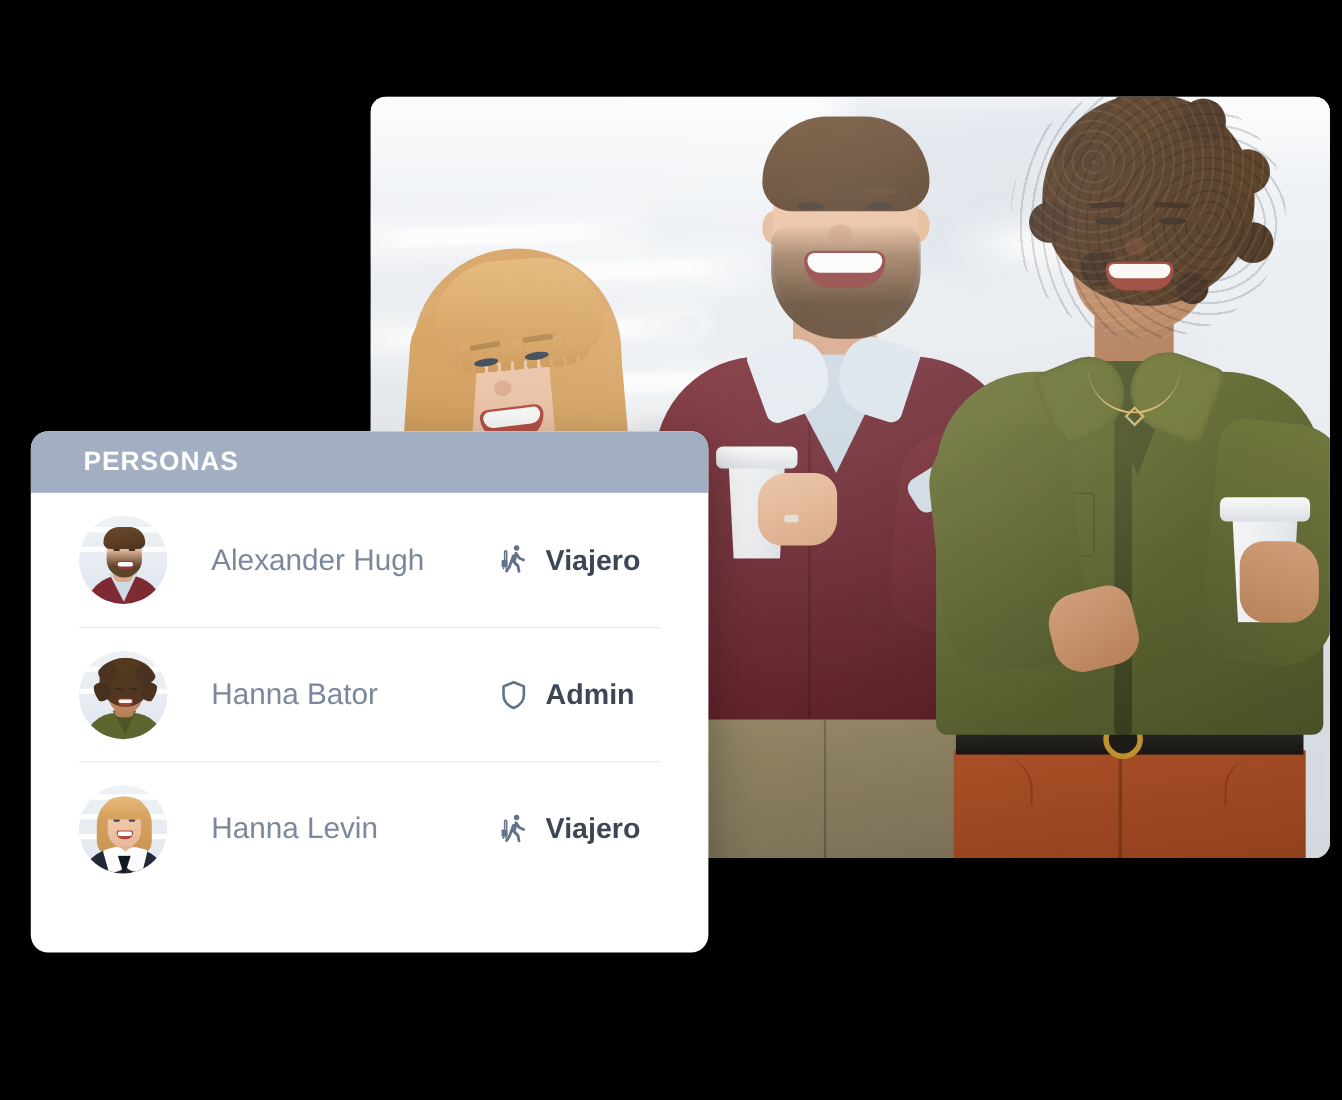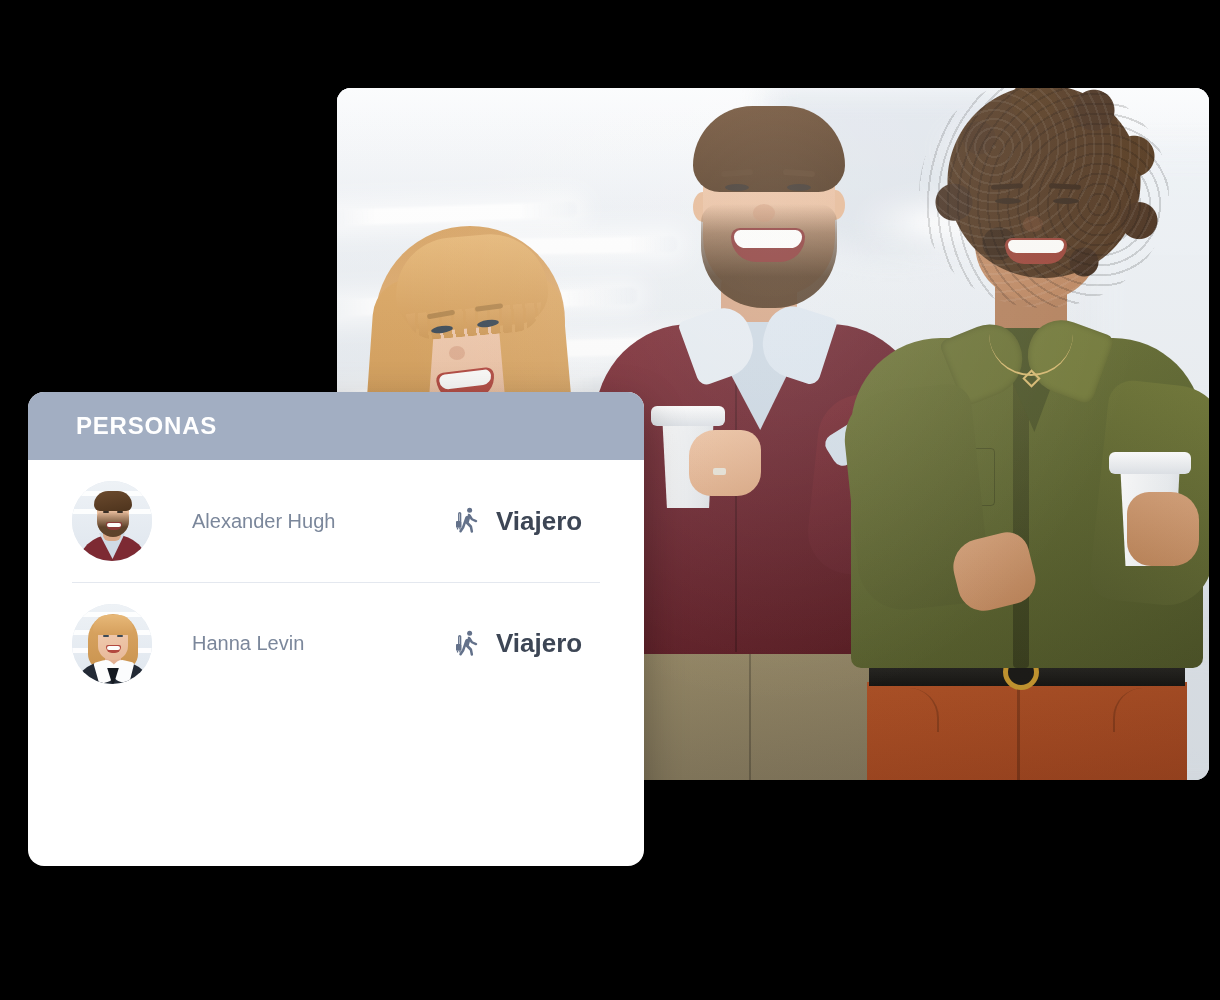--- a/index.html
+++ b/index.html
@@ -390,21 +390,21 @@
     top: 392px;
     width: 616px;
     height: 474px;
     background: #ffffff;
     border-radius: 16px;
     overflow: hidden;
     box-shadow: 0 16px 44px rgba(0,0,0,.30);
   }
 
   .card-header {
-    height: 68px;
+    height: 56px;
     background: #a2aec2;
     display: flex;
     align-items: center;
     padding: 0 0 0 48px;
   }
   .card-header-title {
     color: #ffffff;
     font-size: 24px;
     font-weight: bold;
     letter-spacing: .8px;
@@ -475,21 +475,21 @@
   .av3-hairback{ position:absolute; left:16px; top:10px; width:50px; height:56px; background:linear-gradient(180deg,#dda966,#c9934f); border-radius:25px 25px 16px 16px;}
   .av3-face { position:absolute; left:26px; top:18px; width:30px; height:38px; background:linear-gradient(170deg,#f3d0b6,#e7b898); border-radius:14px;}
   .av3-bangs{ position:absolute; left:21px; top:11px; width:40px; height:20px; background:linear-gradient(180deg,#e7b878,#d59f5c); border-radius:20px 20px 8px 8px;}
   .av3-eye-l{ position:absolute; left:31px; top:31px; width:6px; height:2px; background:#3c4a57; border-radius:2px;}
   .av3-eye-r{ position:absolute; left:45px; top:31px; width:6px; height:2px; background:#3c4a57; border-radius:2px;}
   .av3-mouth{ position:absolute; left:34px; top:41px; width:15px; height:8px; background:#b3483f; border-radius:3px 3px 9px 9px; overflow:hidden;}
   .av3-mouth::after{content:"";position:absolute;left:1px;top:1px;width:13px;height:4px;background:#fdfdfb;border-radius:2px;}
 
   .person-name {
     margin-left: 40px;
-    font-size: 20px;
+    font-size: 27px;
     color: #7b879b;
     font-family: "Liberation Sans", sans-serif;
     white-space: nowrap;
   }
 
   .person-role {
     position: absolute;
     left: 380px;
     display: flex;
     align-items: center;
@@ -659,20 +659,44 @@
               <rect x="3.2" y="12.0" width="4.4" height="5.3" rx="0.7"></rect>
               <path d="M5.4 12.0V6.1a.75.75 0 0 1 1.5 0v5.9" fill="none" stroke="#63718a" stroke-width="1.1"></path>
               <rect x="3.9" y="17.3" width="1.1" height="1.5" rx="0.4"></rect>
               <rect x="5.8" y="17.3" width="1.1" height="1.5" rx="0.4"></rect>
             </g>
           </svg>
           <span class="role-label">Viajero</span>
         </div>
       </div>
 
+      <div class="person-row">
+        <div class="avatar">
+          <div class="avatar-scene">
+            <div class="av-bg"></div>
+            <div class="av-bg-line" style="top:14px"></div>
+            <div class="av-bg-line" style="top:34px"></div>
+            <div class="av2-body"></div>
+            <div class="av2-vneck"></div>
+            <div class="av2-neck"></div>
+            <div class="av2-face"></div>
+            <div class="av2-hair"></div>
+            <div class="av2-eye-l"></div>
+            <div class="av2-eye-r"></div>
+            <div class="av2-mouth"></div>
+          </div>
+        </div>
+        <span class="person-name">Hanna Bator</span>
+        <div class="person-role">
+          <svg class="role-icon" viewBox="0 0 24 24" aria-hidden="true">
+            <path d="M12 2.6 4.6 5.6v6.1c0 4.5 3.1 7.9 7.4 9.6 4.3-1.7 7.4-5.1 7.4-9.6V5.6L12 2.6z" fill="none" stroke="#63718a" stroke-width="1.9" stroke-linejoin="round"></path>
+          </svg>
+          <span class="role-label">Admin</span>
+        </div>
+      </div>
 
       <div class="person-row">
         <div class="avatar">
           <div class="avatar-scene">
             <div class="av-bg"></div>
             <div class="av-bg-line" style="top:8px"></div>
             <div class="av-bg-line" style="top:26px"></div>
             <div class="av-bg-line" style="top:44px"></div>
             <div class="av3-hairback"></div>
             <div class="av3-body"></div>

